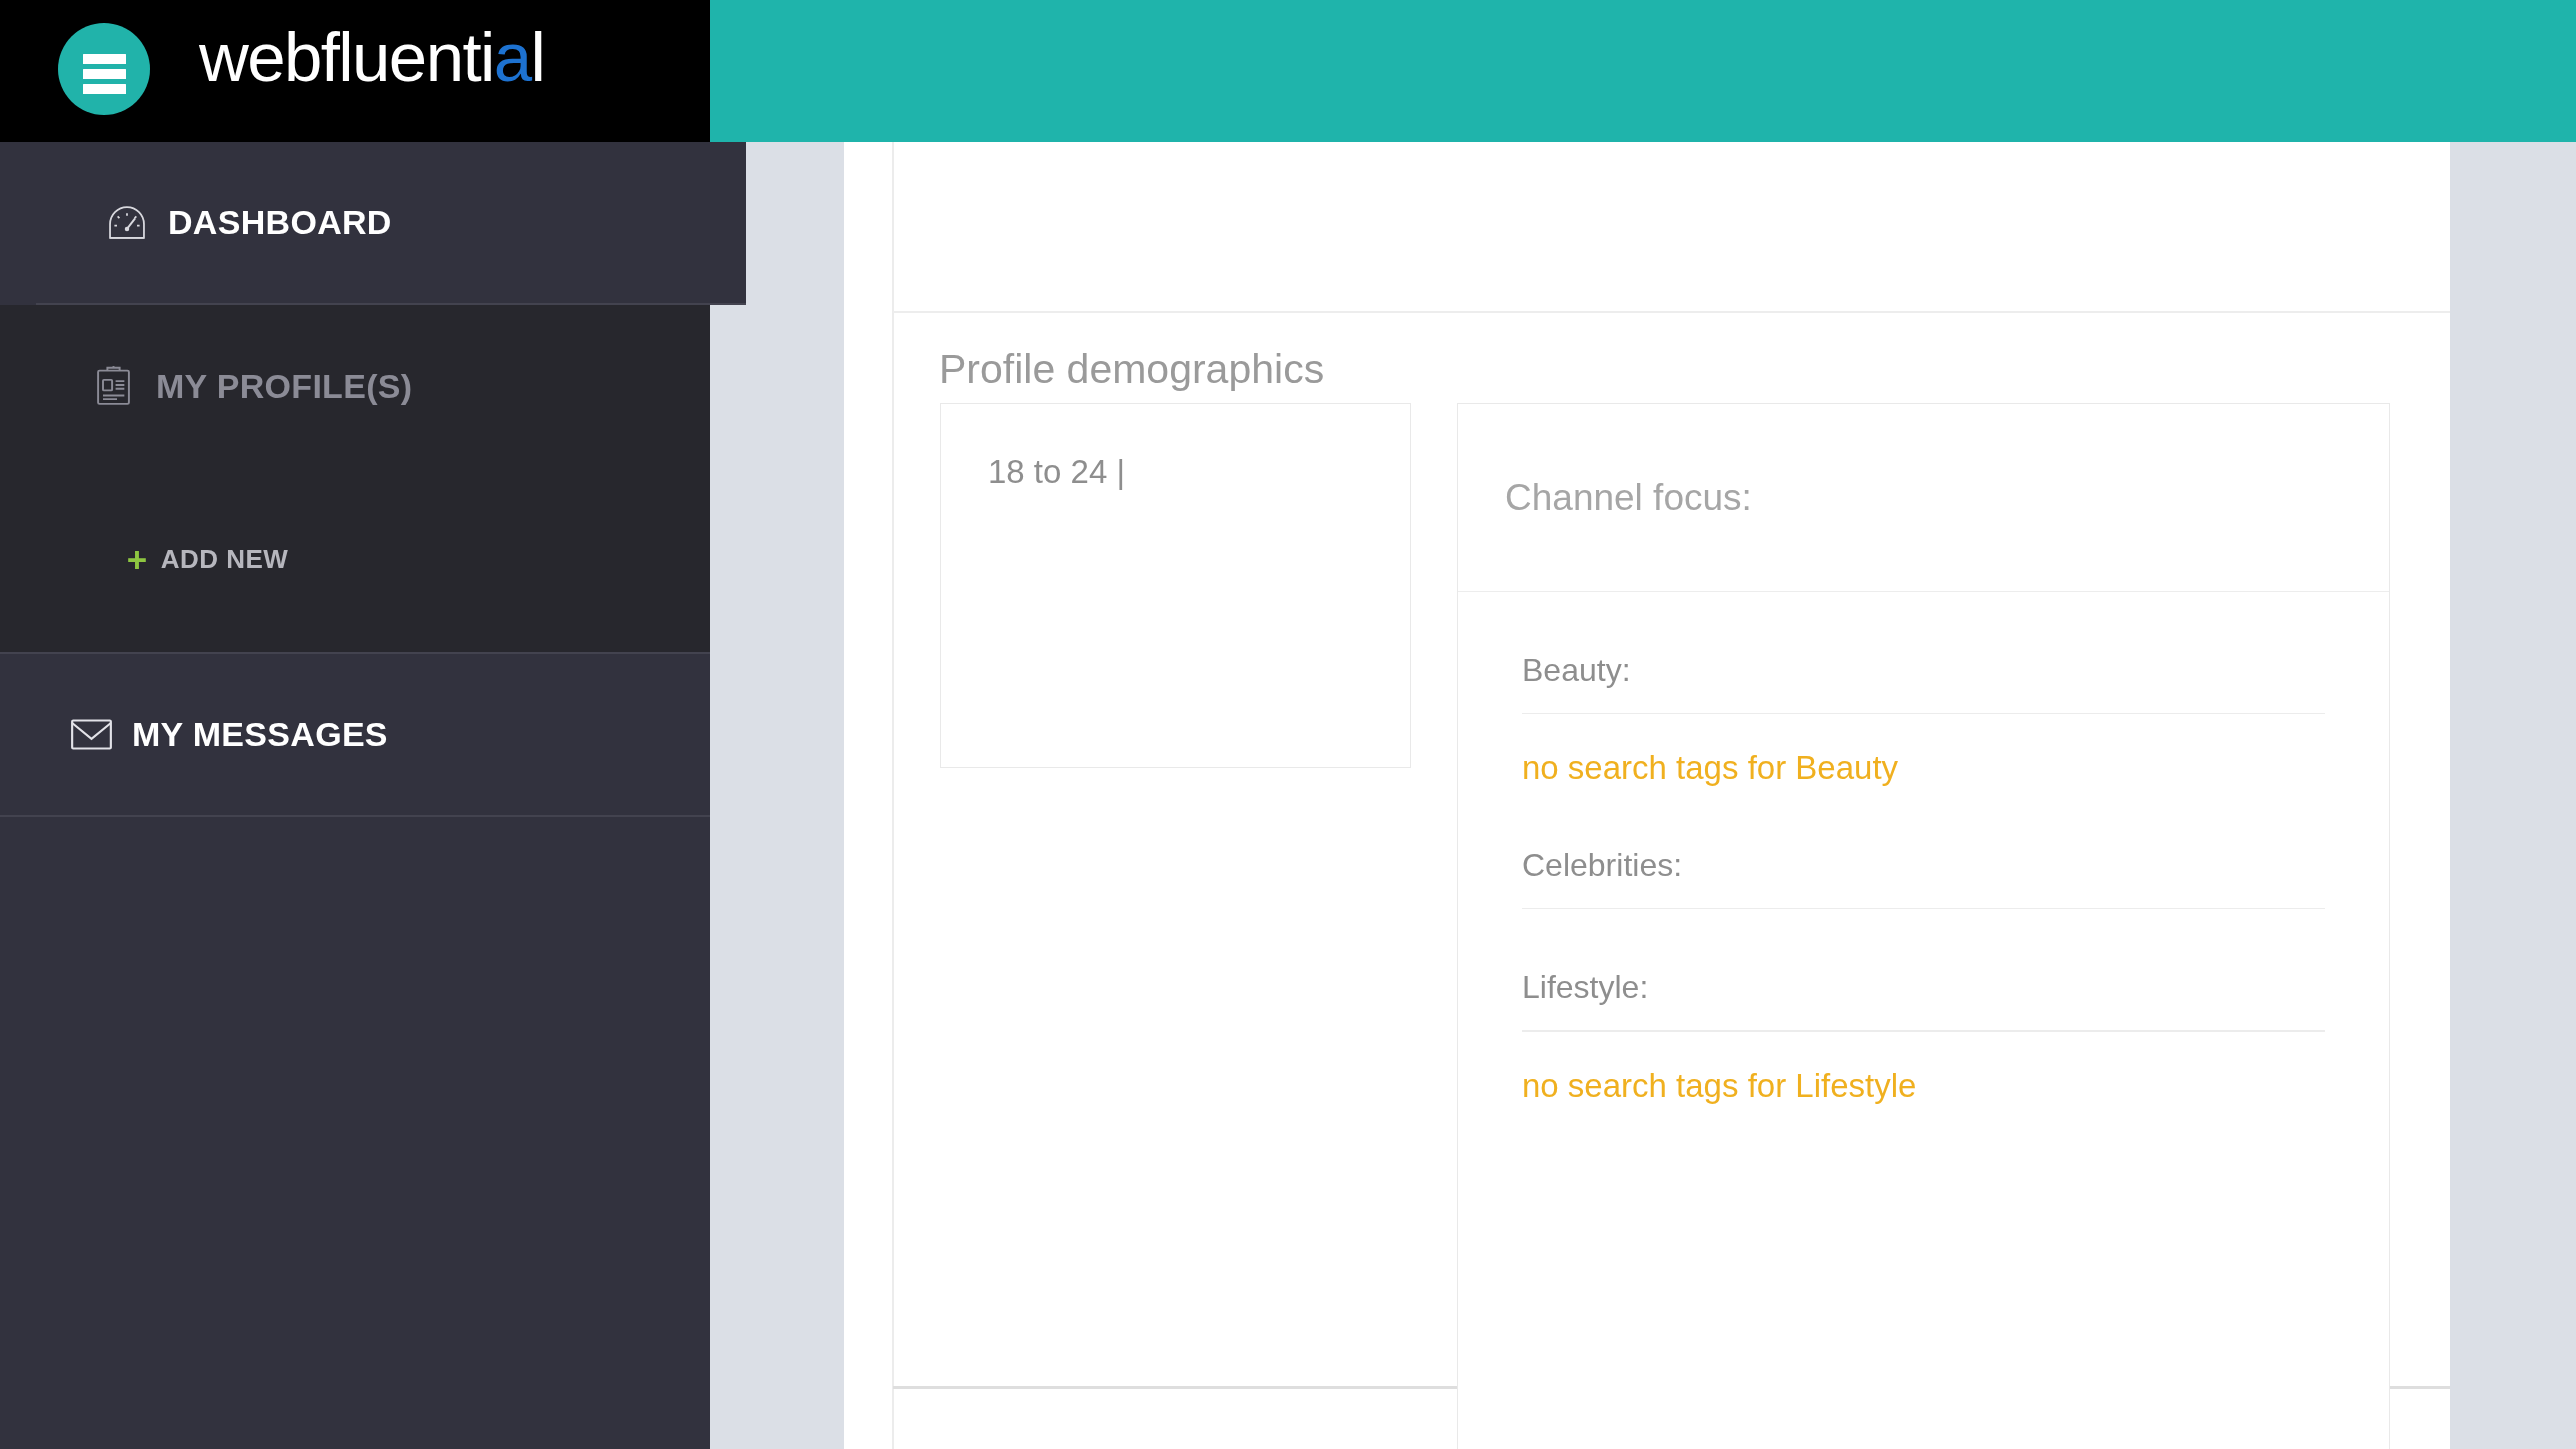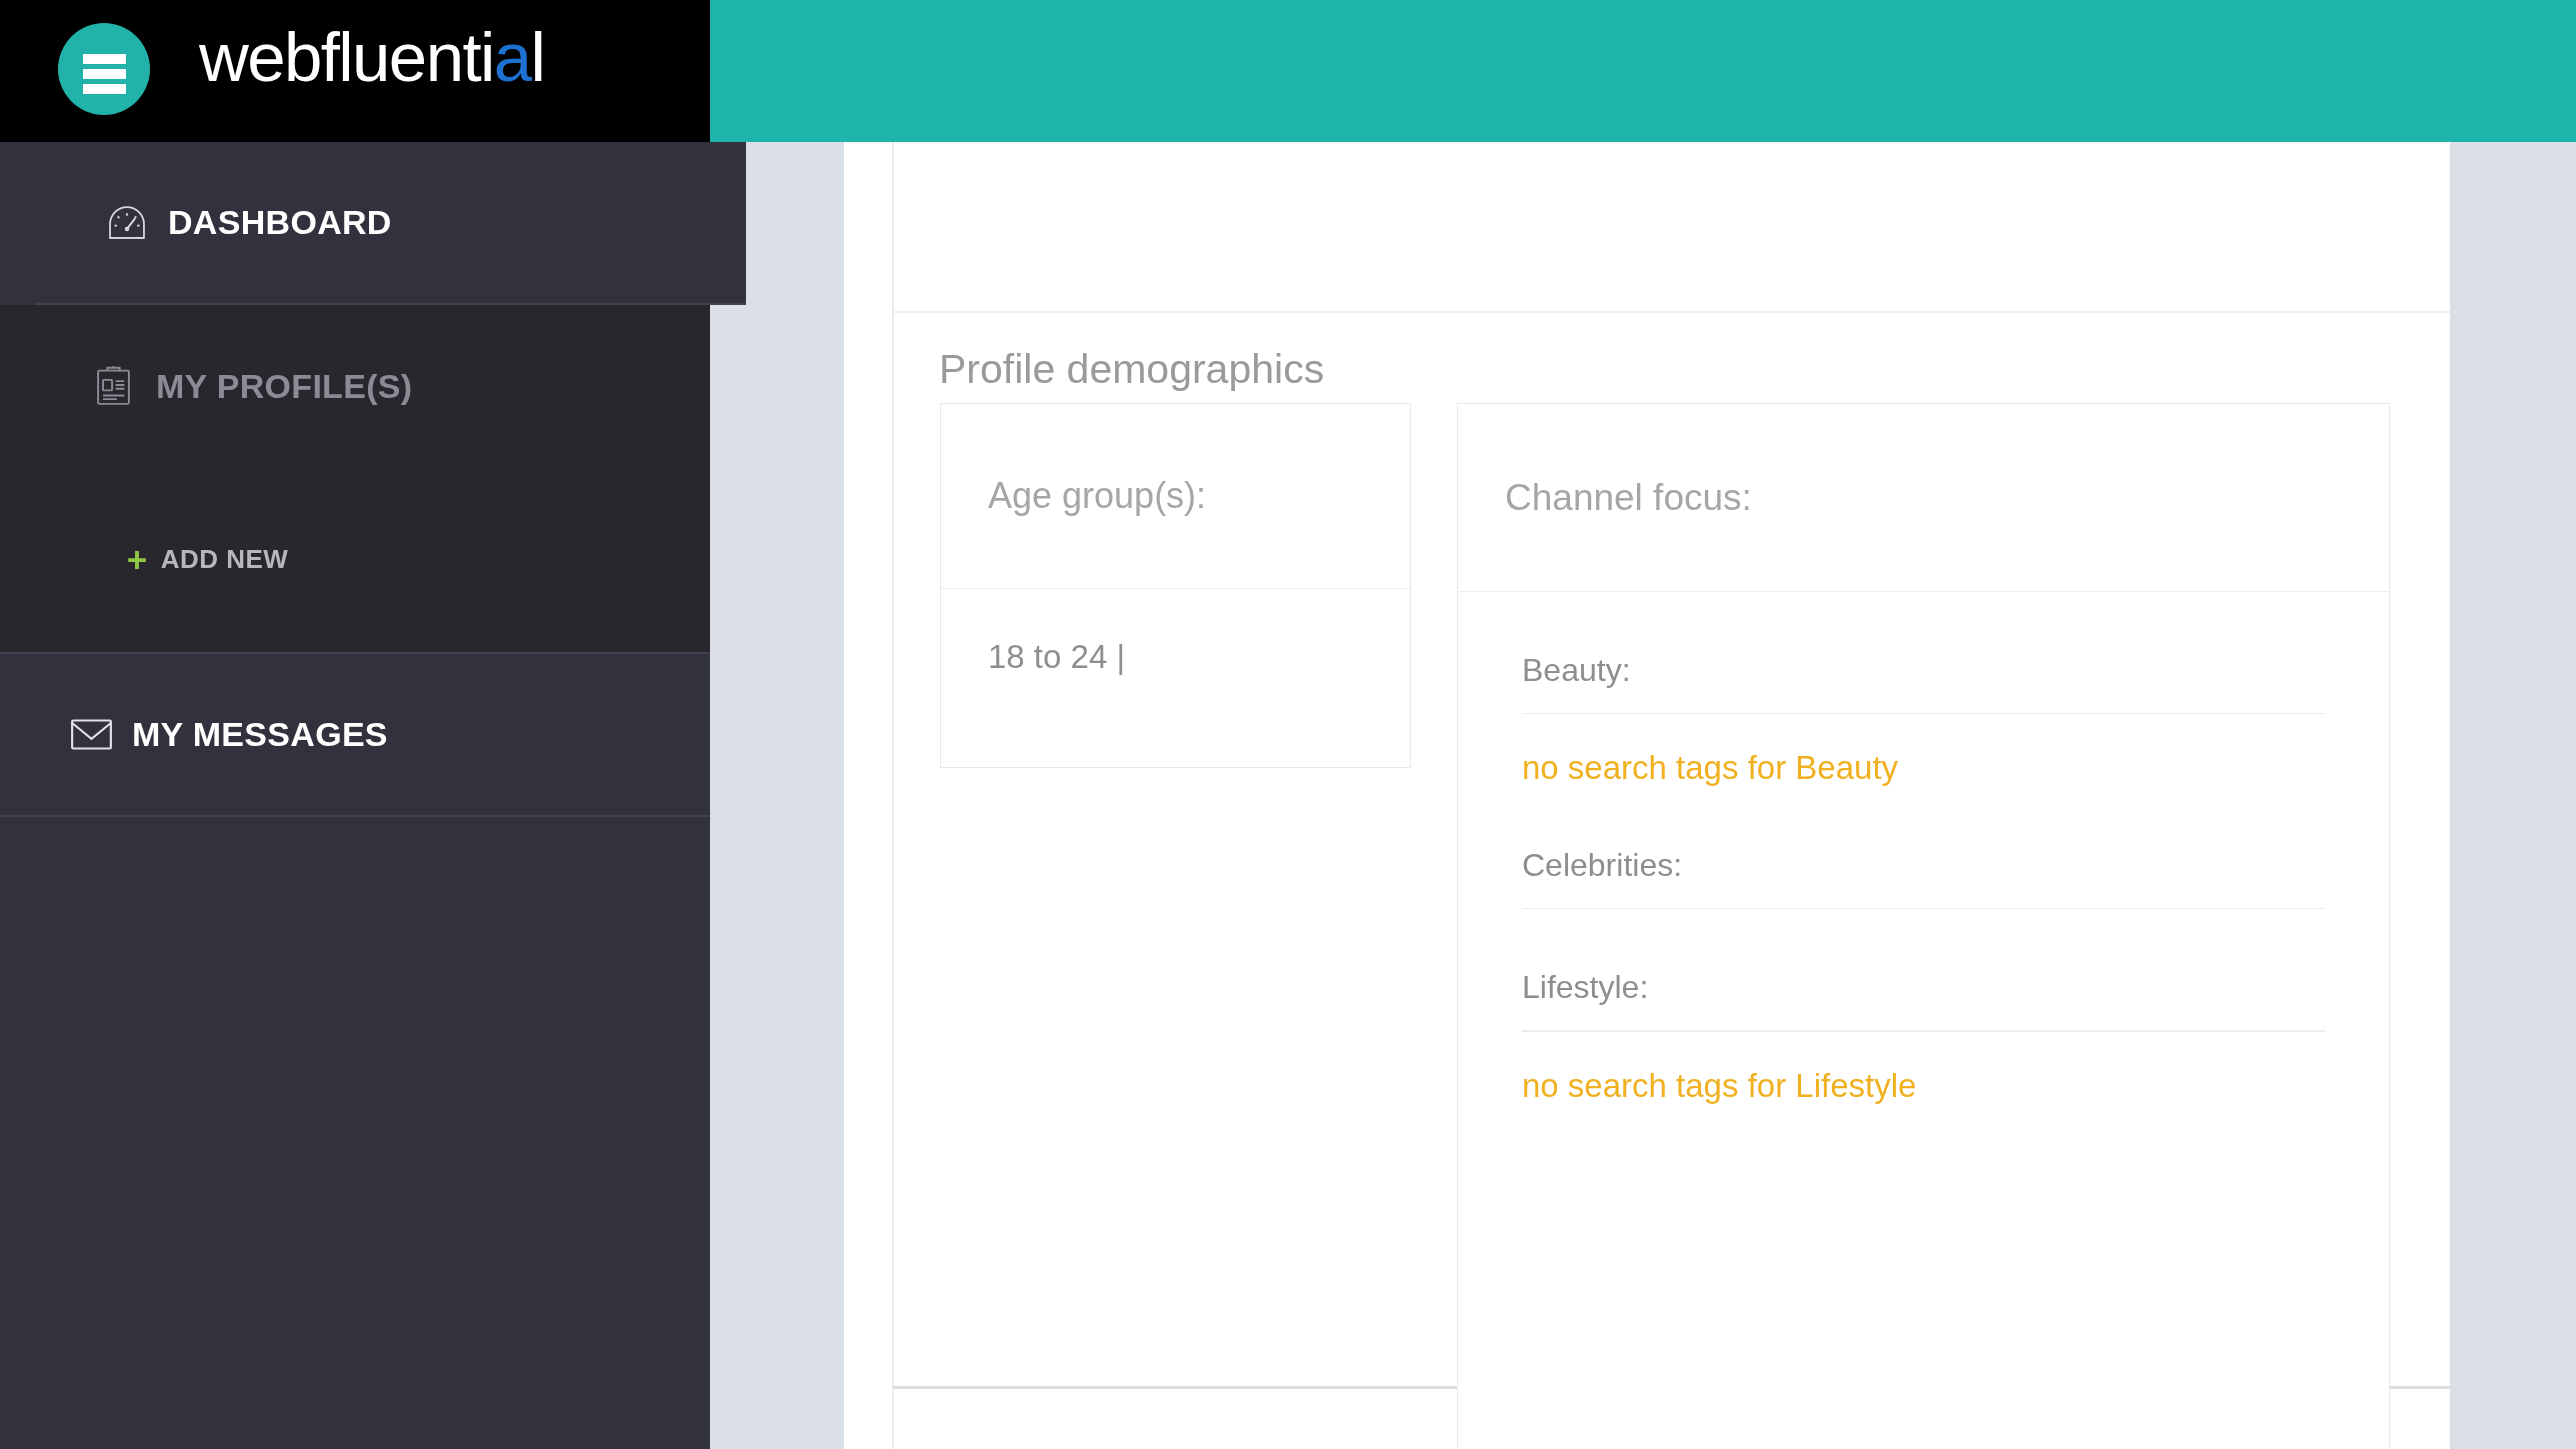--- a/index.html
+++ b/index.html
@@ -315,23 +315,20 @@
   </nav>
 
   <section class="content-panel">
     <div class="panel-inner-left-border"></div>
 
     <div class="panel-title-rule"></div>
     <h1 class="panel-title">Profile demographics</h1>
     <div class="panel-bottom-rule"></div>
 
     <div class="card card-age">
-      <div class="card-head">
-        <span class="card-head-text">Age group(s):</span>
-      </div>
       <div class="card-body-age">18 to 24 |</div>
     </div>
 
     <div class="card card-focus">
       <div class="card-head">
         <span class="card-head-text">Channel focus:</span>
       </div>
       <div class="card-focus-body">
 
         <div class="focus-group">

